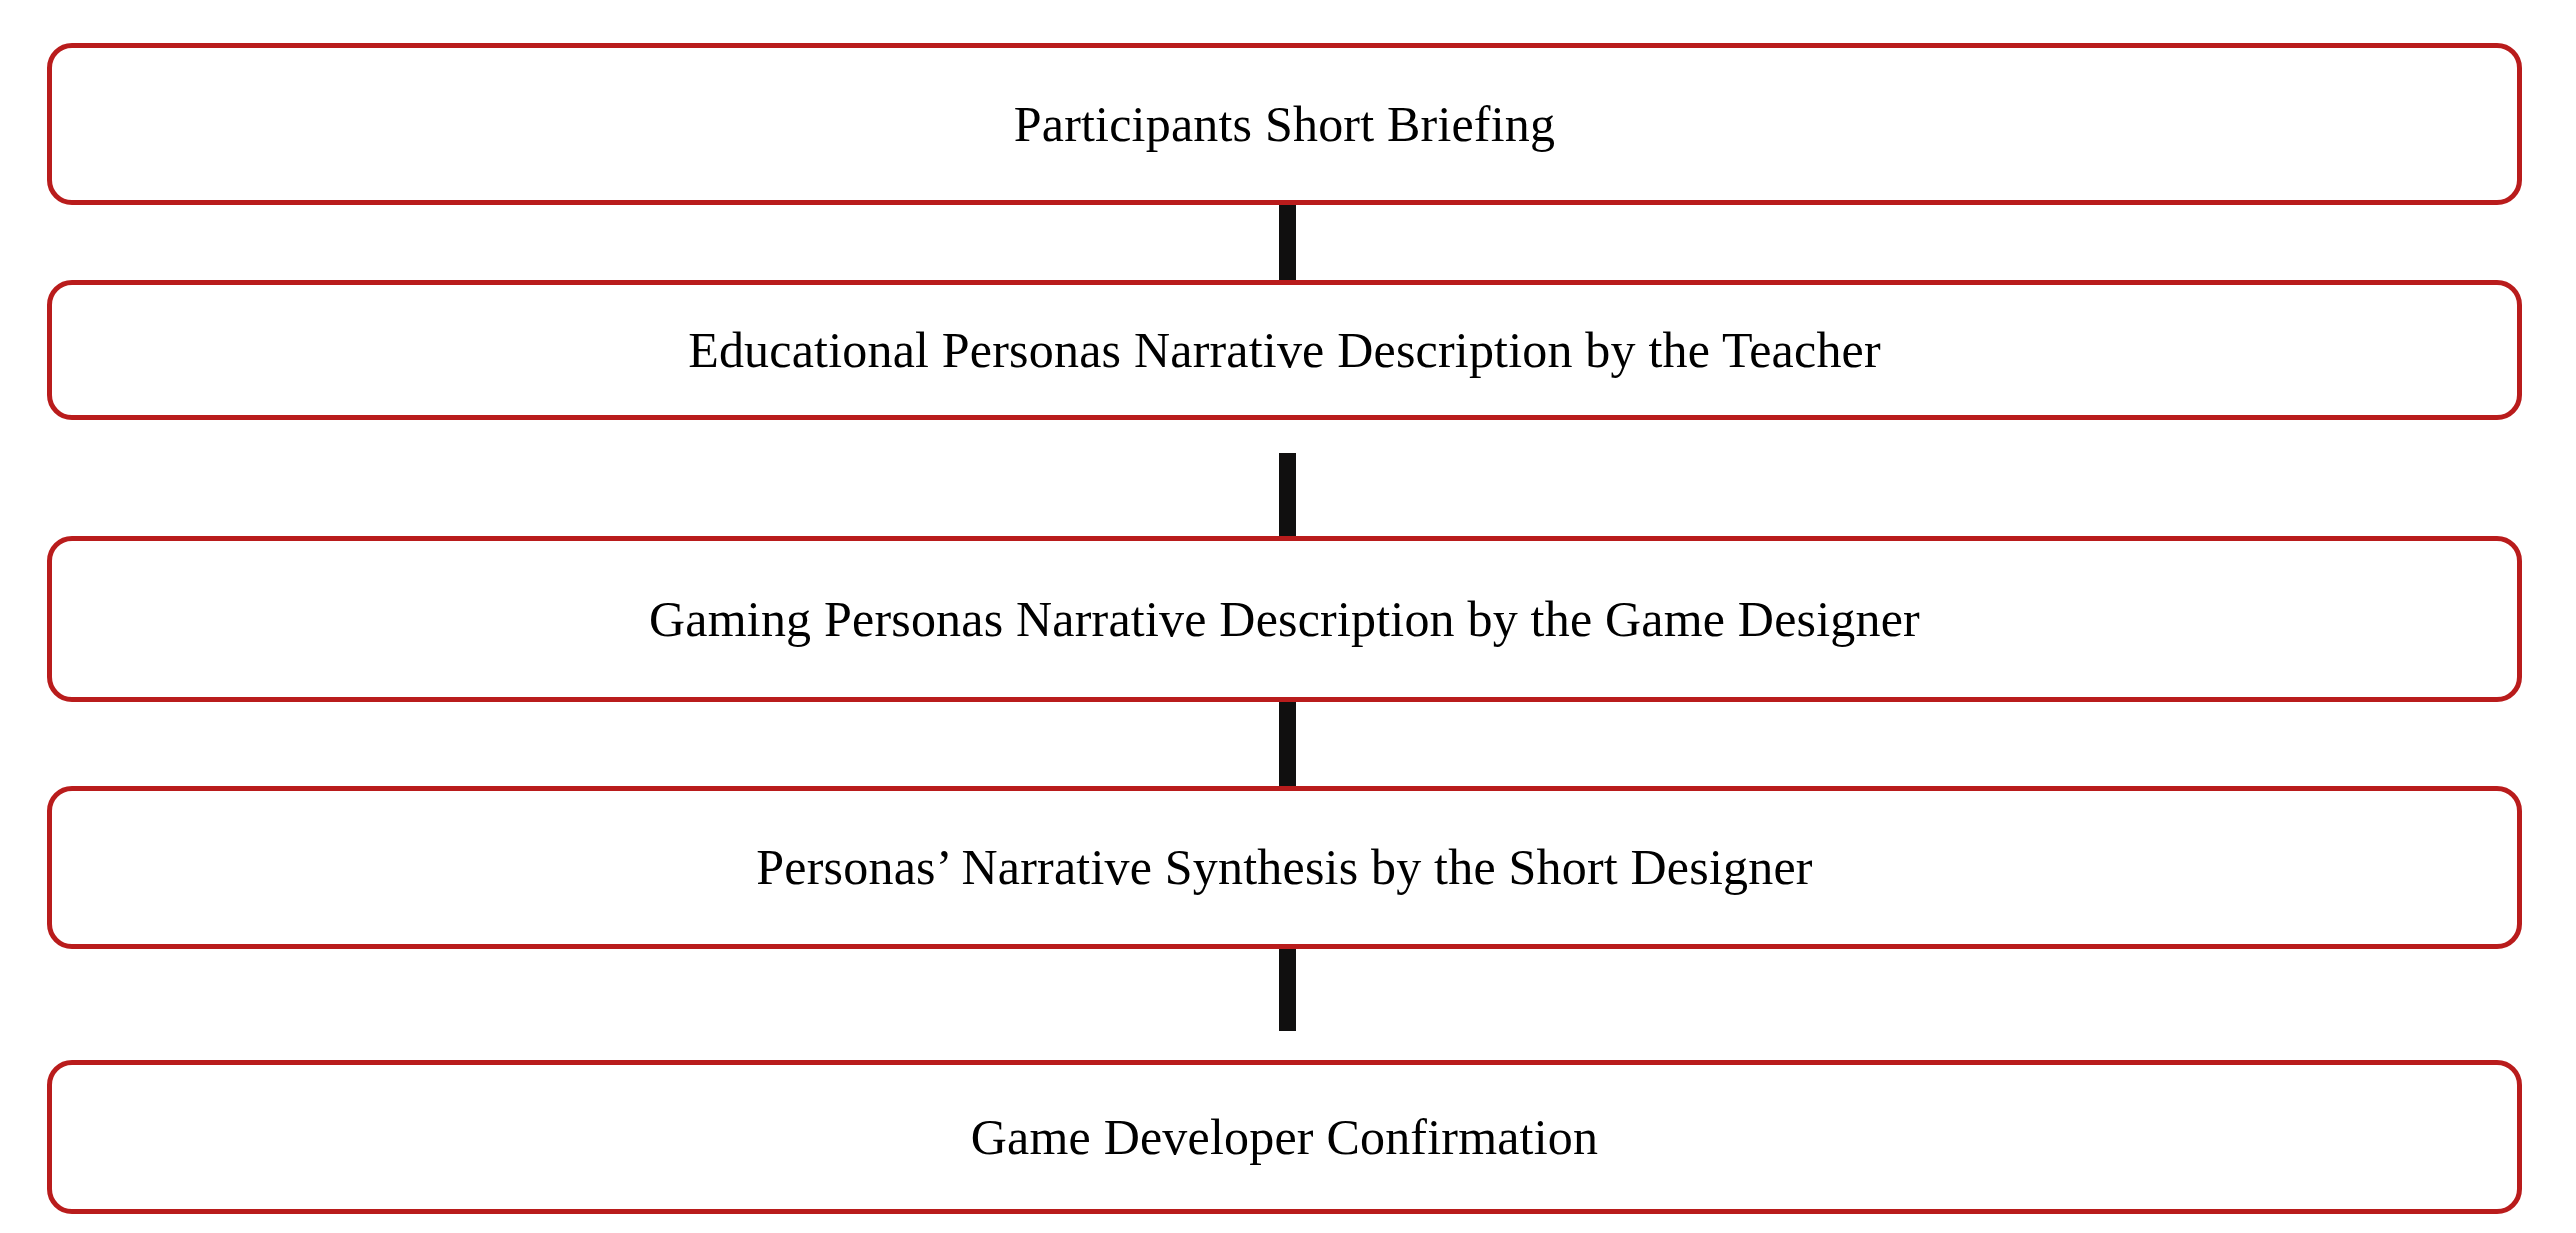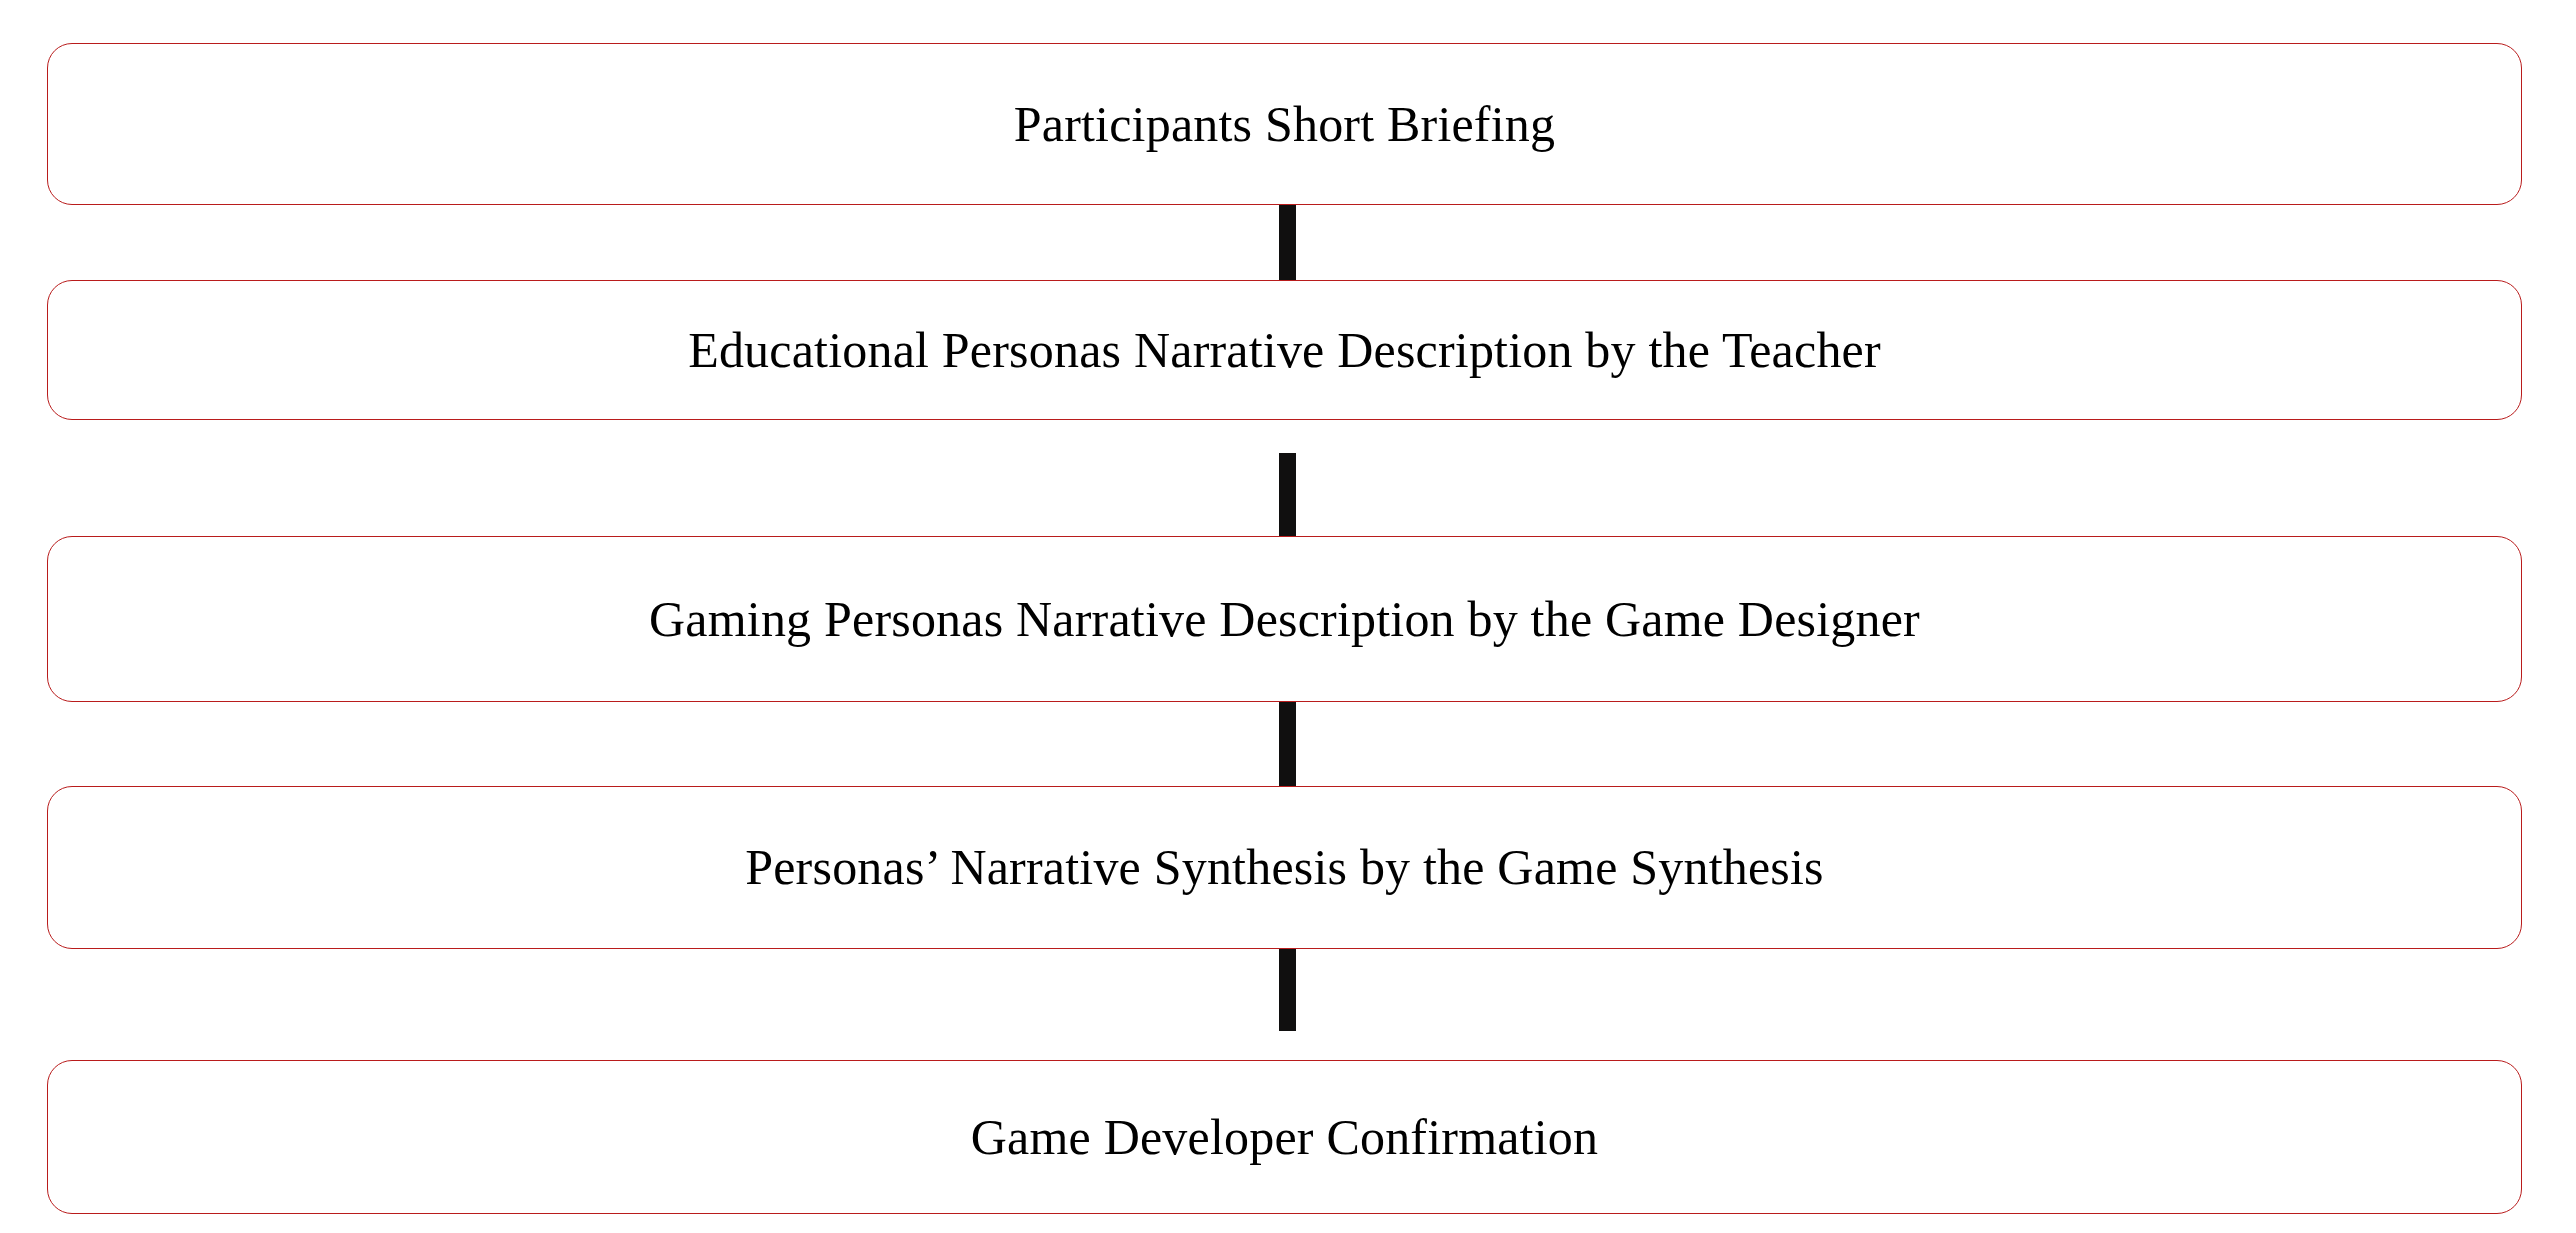--- a/index.html
+++ b/index.html
@@ -29,21 +29,21 @@
     background: #100f0f;
     z-index: 1;
   }
 
   .node {
     position: absolute;
     left: 47px;
     width: 2475px;
     box-sizing: border-box;
     background: #ffffff;
-    border: 1px solid #b91c1c;
+    border: 5px solid #b91c1c;
     border-radius: 25px;
     display: flex;
     align-items: center;
     justify-content: center;
     z-index: 2;
   }
 
   .node-label {
     font-family: "Liberation Serif", "DejaVu Serif", serif;
     font-size: 50px;
@@ -85,21 +85,21 @@
 
   <div class="connector" id="connector-1"></div>
 
   <div class="node" id="node-2">
     <span class="node-label">Gaming Personas Narrative Description by the Game Designer</span>
   </div>
 
   <div class="connector" id="connector-2"></div>
 
   <div class="node" id="node-3">
-    <span class="node-label">Personas’ Narrative Synthesis by the Game Synthesis</span>
+    <span class="node-label">Personas’ Narrative Synthesis by the Short Designer</span>
   </div>
 
   <div class="connector" id="connector-3"></div>
 
   <div class="node" id="node-4">
     <span class="node-label">Game Developer Confirmation</span>
   </div>
 
 </div>
 

